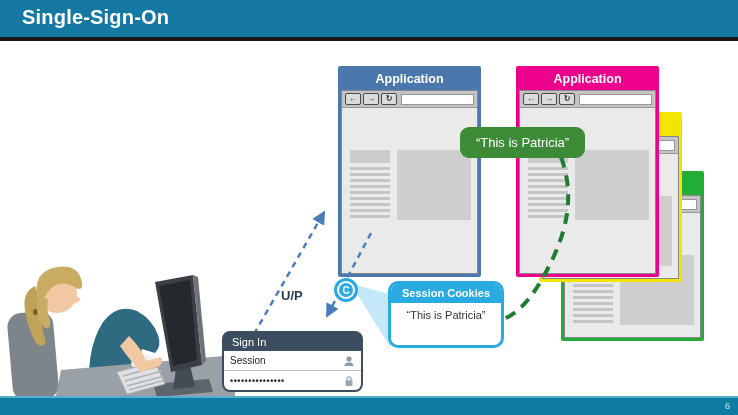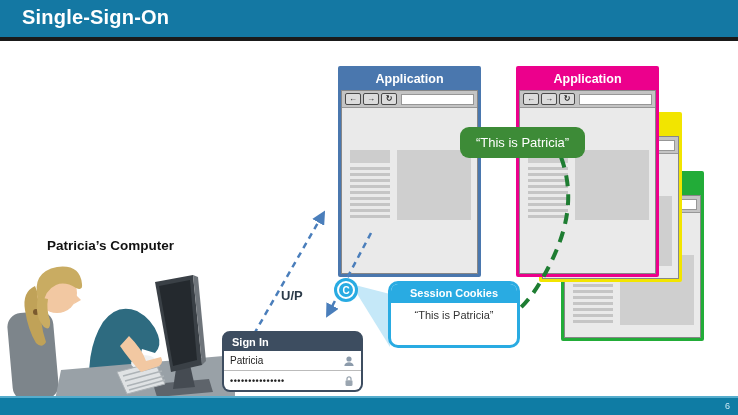--- a/index.html
+++ b/index.html
@@ -28,28 +28,28 @@
   .bw-address{flex:1;height:9px;background:#fff;border:1px solid #979797;margin-left:2px;}
   .bw-content{flex:1;position:relative;background:#EAEAEA;}
   .bw-colhead{position:absolute;left:8px;top:42px;width:40px;height:13px;background:#CDCDCD;}
   .bw-lines{position:absolute;left:8px;top:59px;width:40px;height:54px;
     background:repeating-linear-gradient(to bottom,#C5C5C5 0 3px,#EAEAEA 3px 6px);}
   .bw-block{position:absolute;left:55px;top:42px;width:74px;height:70px;background:#CFCFCF;}
   
   .bubble{position:absolute;left:460px;top:127px;width:125px;height:31px;background:#3D8B37;border-radius:9px;
     color:#fff;font-size:13px;display:flex;align-items:center;justify-content:center;z-index:10;}
   
-  .cookies{position:absolute;left:388px;top:281px;width:132px;height:67px;border:3px solid #29ABE2;border-radius:10px;
+  .cookies{position:absolute;left:388px;top:281px;width:116px;height:67px;border:3px solid #29ABE2;border-radius:10px;
     background:#fff;z-index:9;display:flex;flex-direction:column;overflow:hidden;box-sizing:border-box;}
   .cookies-header{height:19px;line-height:19px;background:#29ABE2;color:#fff;font-size:11px;font-weight:bold;text-align:center;}
   .cookies-body{flex:1;font-size:11px;color:#333;text-align:center;padding-top:6px;}
   
   .signin{position:absolute;left:222px;top:331px;width:141px;height:61px;border:2.5px solid #3D4D60;border-radius:8px;
     background:#3D4D60;z-index:9;display:flex;flex-direction:column;overflow:hidden;box-sizing:border-box;}
-  .signin-header{height:18px;line-height:18px;color:#fff;font-size:11px;font-weight:bold;padding-left:8px;background:#3D4D60;}
+  .signin-header{height:18px;line-height:18px;color:#fff;font-size:11px;font-weight:normal;padding-left:8px;background:#3D4D60;}
   .signin-row{flex:1;background:#fff;display:flex;align-items:center;justify-content:space-between;padding:0 6px;font-size:10px;color:#222;}
   .signin-row.pw{border-top:1px solid #BBBBBB;font-size:9px;font-weight:bold;letter-spacing:.5px;}
   .signin-row svg{flex:0 0 auto;}
   
   .cookie-badge{position:absolute;left:333px;top:277px;z-index:9;}
   
   .overlay{position:absolute;left:0;top:0;z-index:8;pointer-events:none;}
   .person{position:absolute;left:5px;top:256px;z-index:2;}
 </style>
 </head>
@@ -75,21 +75,20 @@
     <polygon points="172,106 184,104 190,131 168,133" fill="#454B52"></polygon>
     <polygon points="150,26 188,19 197,109 166,116" fill="#3A4046"></polygon>
     <polygon points="154,30 185,24 192,104 168,110" fill="#24292E"></polygon>
     <polygon points="188,19 193,21 201,105 197,109" fill="#6E747A"></polygon>
     <ellipse cx="138" cy="106" rx="12" ry="6.5" fill="#EFF1F2" transform="rotate(-10 138 106)"></ellipse>
     <polygon points="112,116 150,106 160,128 122,138" fill="#DFE2E4" stroke="#AAB0B4"></polygon>
     <path d="M118 120 L155 110 M120 125 L157 115 M122 130 L159 120 M124 134 L160 124" stroke="#ADB3B7" stroke-width="1.5" fill="none"></path>
     <path d="M124 80 Q137 93 141 105 L156 101 Q159 107 154 110 L136 116 Q123 102 115 90 Z" fill="#F2C8A2"></path>
   </svg>
 
-  <div class="computer-label">Patricia’s Computer</div>
 
   <div class="bw bw-blue">
     <div class="bw-title">Application</div>
     <div class="bw-body">
       <div class="bw-chrome">
         <span class="bw-btn">←</span>
         <span class="bw-btn">→</span>
         <span class="bw-btn">↻</span>
         <span class="bw-address"></span>
       </div>
@@ -175,21 +174,21 @@
   </svg>
 
   <div class="cookies">
     <div class="cookies-header">Session Cookies</div>
     <div class="cookies-body">“This is Patricia”</div>
   </div>
 
   <div class="signin">
     <div class="signin-header">Sign In</div>
     <div class="signin-row">
-      <span>Patricia</span>
+      <span>Session</span>
       <svg width="12" height="12" viewBox="0 0 12 12">
         <path d="M6 1.4a2.6 2.6 0 1 0 0 5.2 2.6 2.6 0 0 0 0-5.2zM1.3 11c.3-2.4 2.2-3.7 4.7-3.7s4.4 1.3 4.7 3.7z" fill="#8C9BAB"></path>
       </svg>
     </div>
     <div class="signin-row pw">
       <span>•••••••••••••••</span>
       <svg width="12" height="12" viewBox="0 0 12 12">
         <rect x="2.5" y="5.3" width="7" height="5.6" rx="1.1" fill="#9AA5B0"></rect>
         <path d="M4 5.3 V3.8 a2 2 0 0 1 4 0 V5.3" fill="none" stroke="#9AA5B0" stroke-width="1.3"></path>
       </svg>

